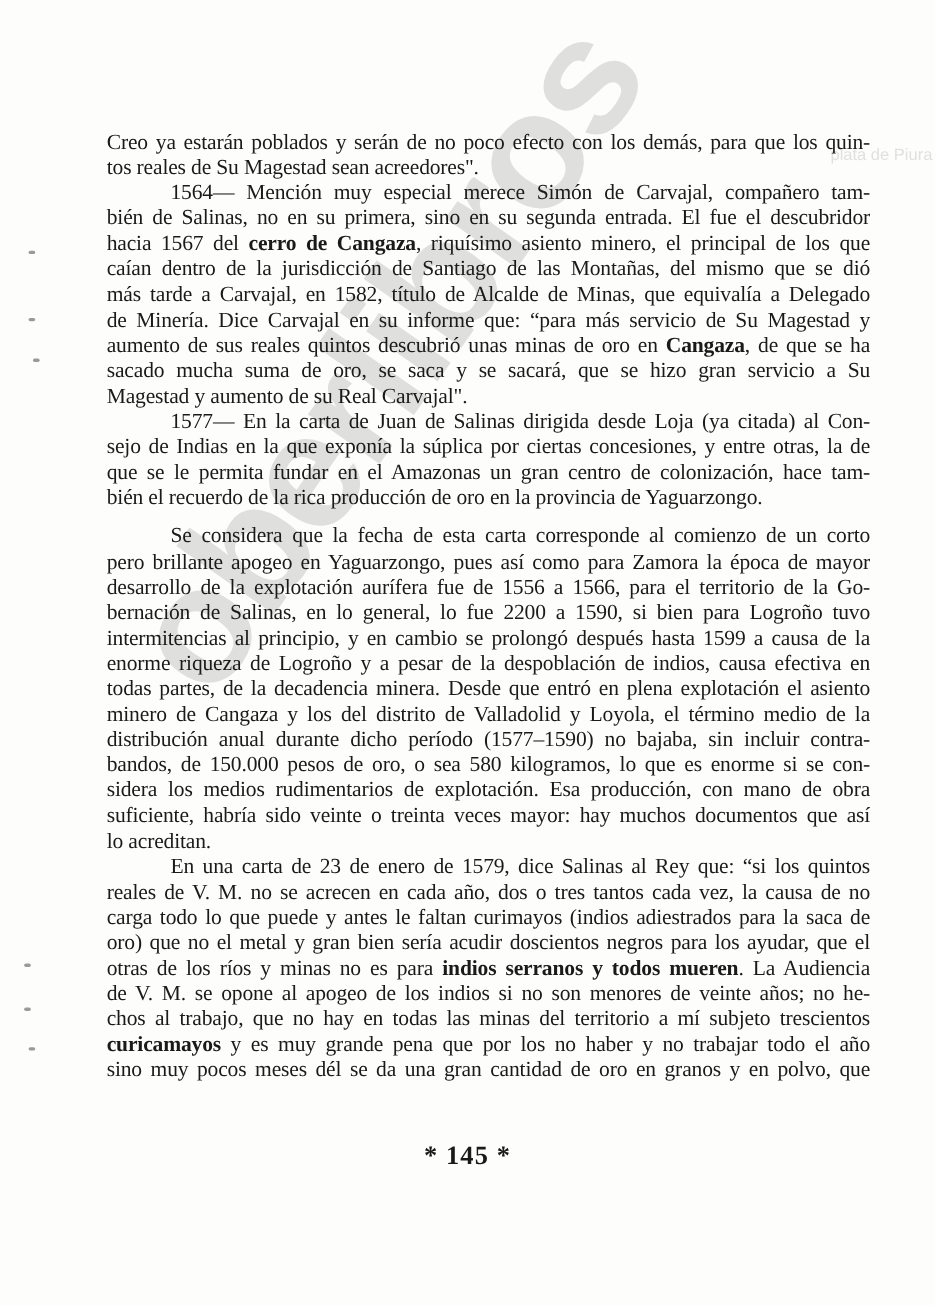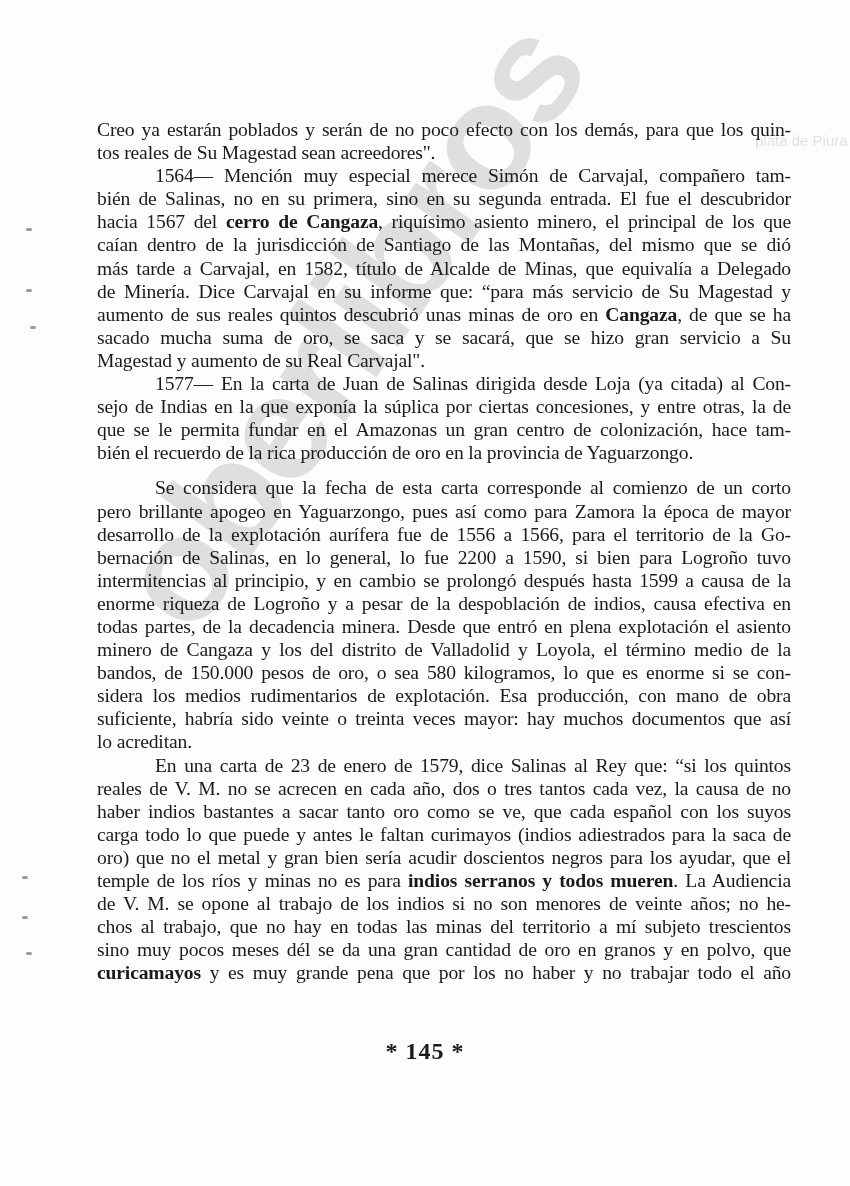--- a/index.html
+++ b/index.html
@@ -96,29 +96,29 @@
     <div class="line last">bién el recuerdo de la rica producción de oro en la provincia de Yaguarzongo.</div>
     <div class="gap"></div>
     <div class="line indent">Se considera que la fecha de esta carta corresponde al comienzo de un corto</div>
     <div class="line">pero brillante apogeo en Yaguarzongo, pues así como para Zamora la época de mayor</div>
     <div class="line">desarrollo de la explotación aurífera fue de 1556 a 1566, para el territorio de la Go-</div>
     <div class="line">bernación de Salinas, en lo general, lo fue 2200 a 1590, si bien para Logroño tuvo</div>
     <div class="line">intermitencias al principio, y en cambio se prolongó después hasta 1599 a causa de la</div>
     <div class="line">enorme riqueza de Logroño y a pesar de la despoblación de indios, causa efectiva en</div>
     <div class="line">todas partes, de la decadencia minera.  Desde que entró en plena explotación el asiento</div>
     <div class="line">minero de Cangaza y los del distrito de Valladolid y Loyola, el término medio de la</div>
+    <div class="line">distribución anual durante dicho período (1577–1590) no bajaba, sin incluir contra-</div>
     <div class="line">bandos, de 150.000 pesos de oro, o sea 580 kilogramos, lo que es enorme si se con-</div>
     <div class="line">sidera los medios rudimentarios de explotación.  Esa producción, con mano de obra</div>
     <div class="line">suficiente, habría sido veinte o treinta veces mayor:  hay muchos documentos que así</div>
     <div class="line last">lo acreditan.</div>
     <div class="line indent">En una carta de 23 de enero de 1579, dice Salinas al Rey que:  “si los quintos</div>
     <div class="line">reales de V. M. no se acrecen en cada año, dos o tres tantos cada vez, la causa de no</div>
-    <div class="line">haber indios bastantes a sacar tanto oro como se ve, que cada español con los suyos</div>
     <div class="line">carga todo lo que puede y antes le faltan curimayos (indios adiestrados para la saca de</div>
     <div class="line">oro) que no el metal y gran bien sería acudir doscientos negros para los ayudar, que el</div>
-    <div class="line"><span>temple de los ríos y minas no es para </span><b>indios serranos y todos mueren</b><span>.  La Audiencia</span></div>
-    <div class="line">de V. M. se opone al trabajo de los indios si no son menores de veinte años;  no he-</div>
+    <div class="line"><span>otras de los ríos y minas no es para </span><b>indios serranos y todos mueren</b><span>.  La Audiencia</span></div>
+    <div class="line">de V. M. se opone al apogeo de los indios si no son menores de veinte años;  no he-</div>
     <div class="line">chos al trabajo, que no hay en todas las minas del territorio a mí subjeto trescientos</div>
+    <div class="line"><span></span><b>curicamayos</b><span> y es muy grande pena que por los no haber y no trabajar todo el año</span></div>
     <div class="line">sino muy pocos meses dél se da una gran cantidad de oro en granos y en polvo, que</div>
-    <div class="line"><span></span><b>curicamayos</b><span> y es muy grande pena que por los no haber y no trabajar todo el año</span></div>
   </div>
 
 <div class="page-number">* 145 *</div>
 
 </body></html>

